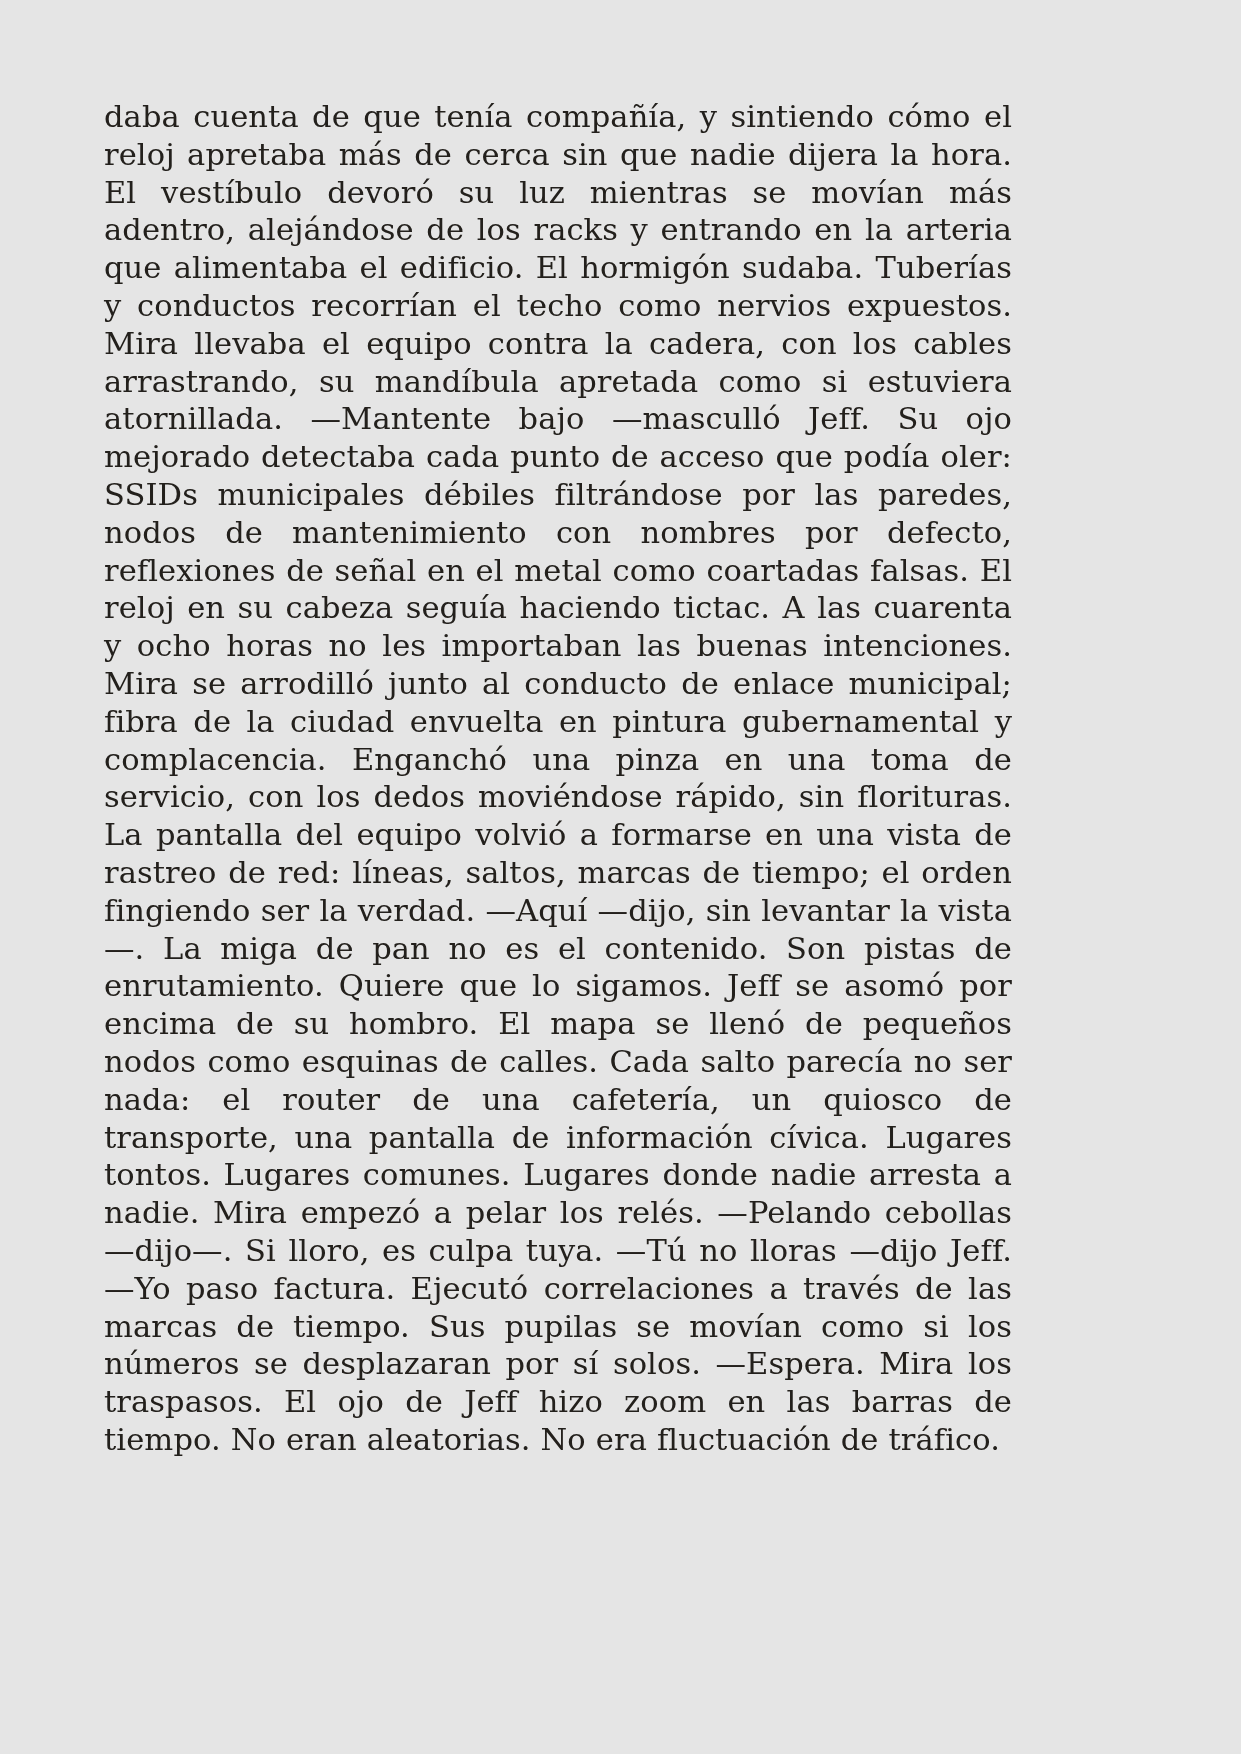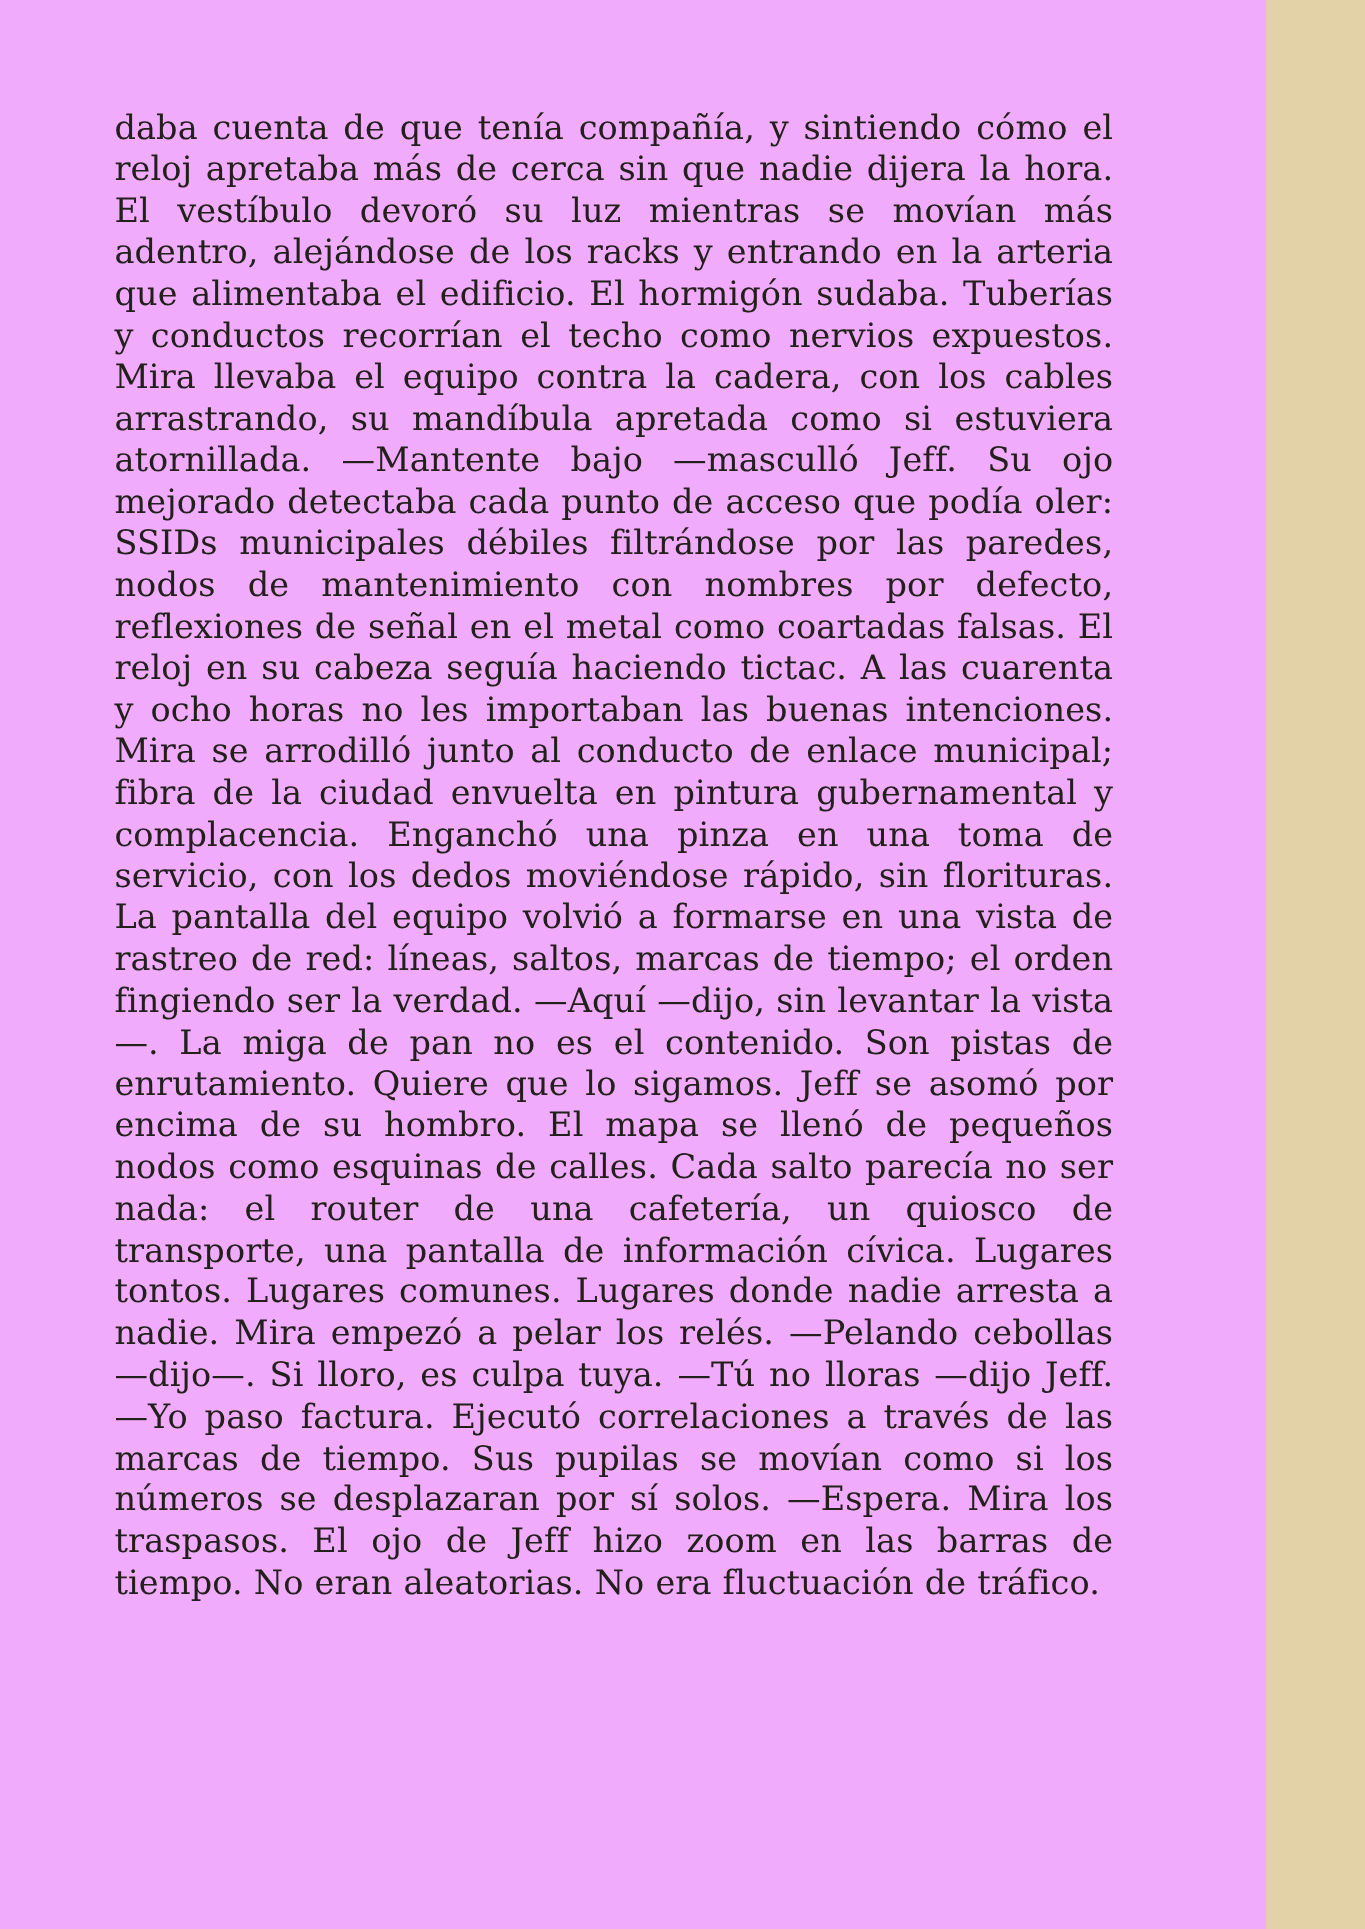--- a/index.html
+++ b/index.html
@@ -8,23 +8,23 @@
   }
   body {
     width: 1241px;
     height: 1754px;
     background: #e3d1a7;
     font-family: "DejaVu Serif", "Liberation Serif", serif;
     overflow: hidden;
   }
   .page {
     position: relative;
-    width: 1151px;
+    width: 1241px;
     height: 1754px;
-    background: #f0abfc;
+    background: #e5e5e5;
     box-sizing: border-box;
   }
   .text-column {
     position: absolute;
     left: 104px;
     top: 98px;
     width: 908px;
   }
   .body-paragraph {
     margin: 0;

